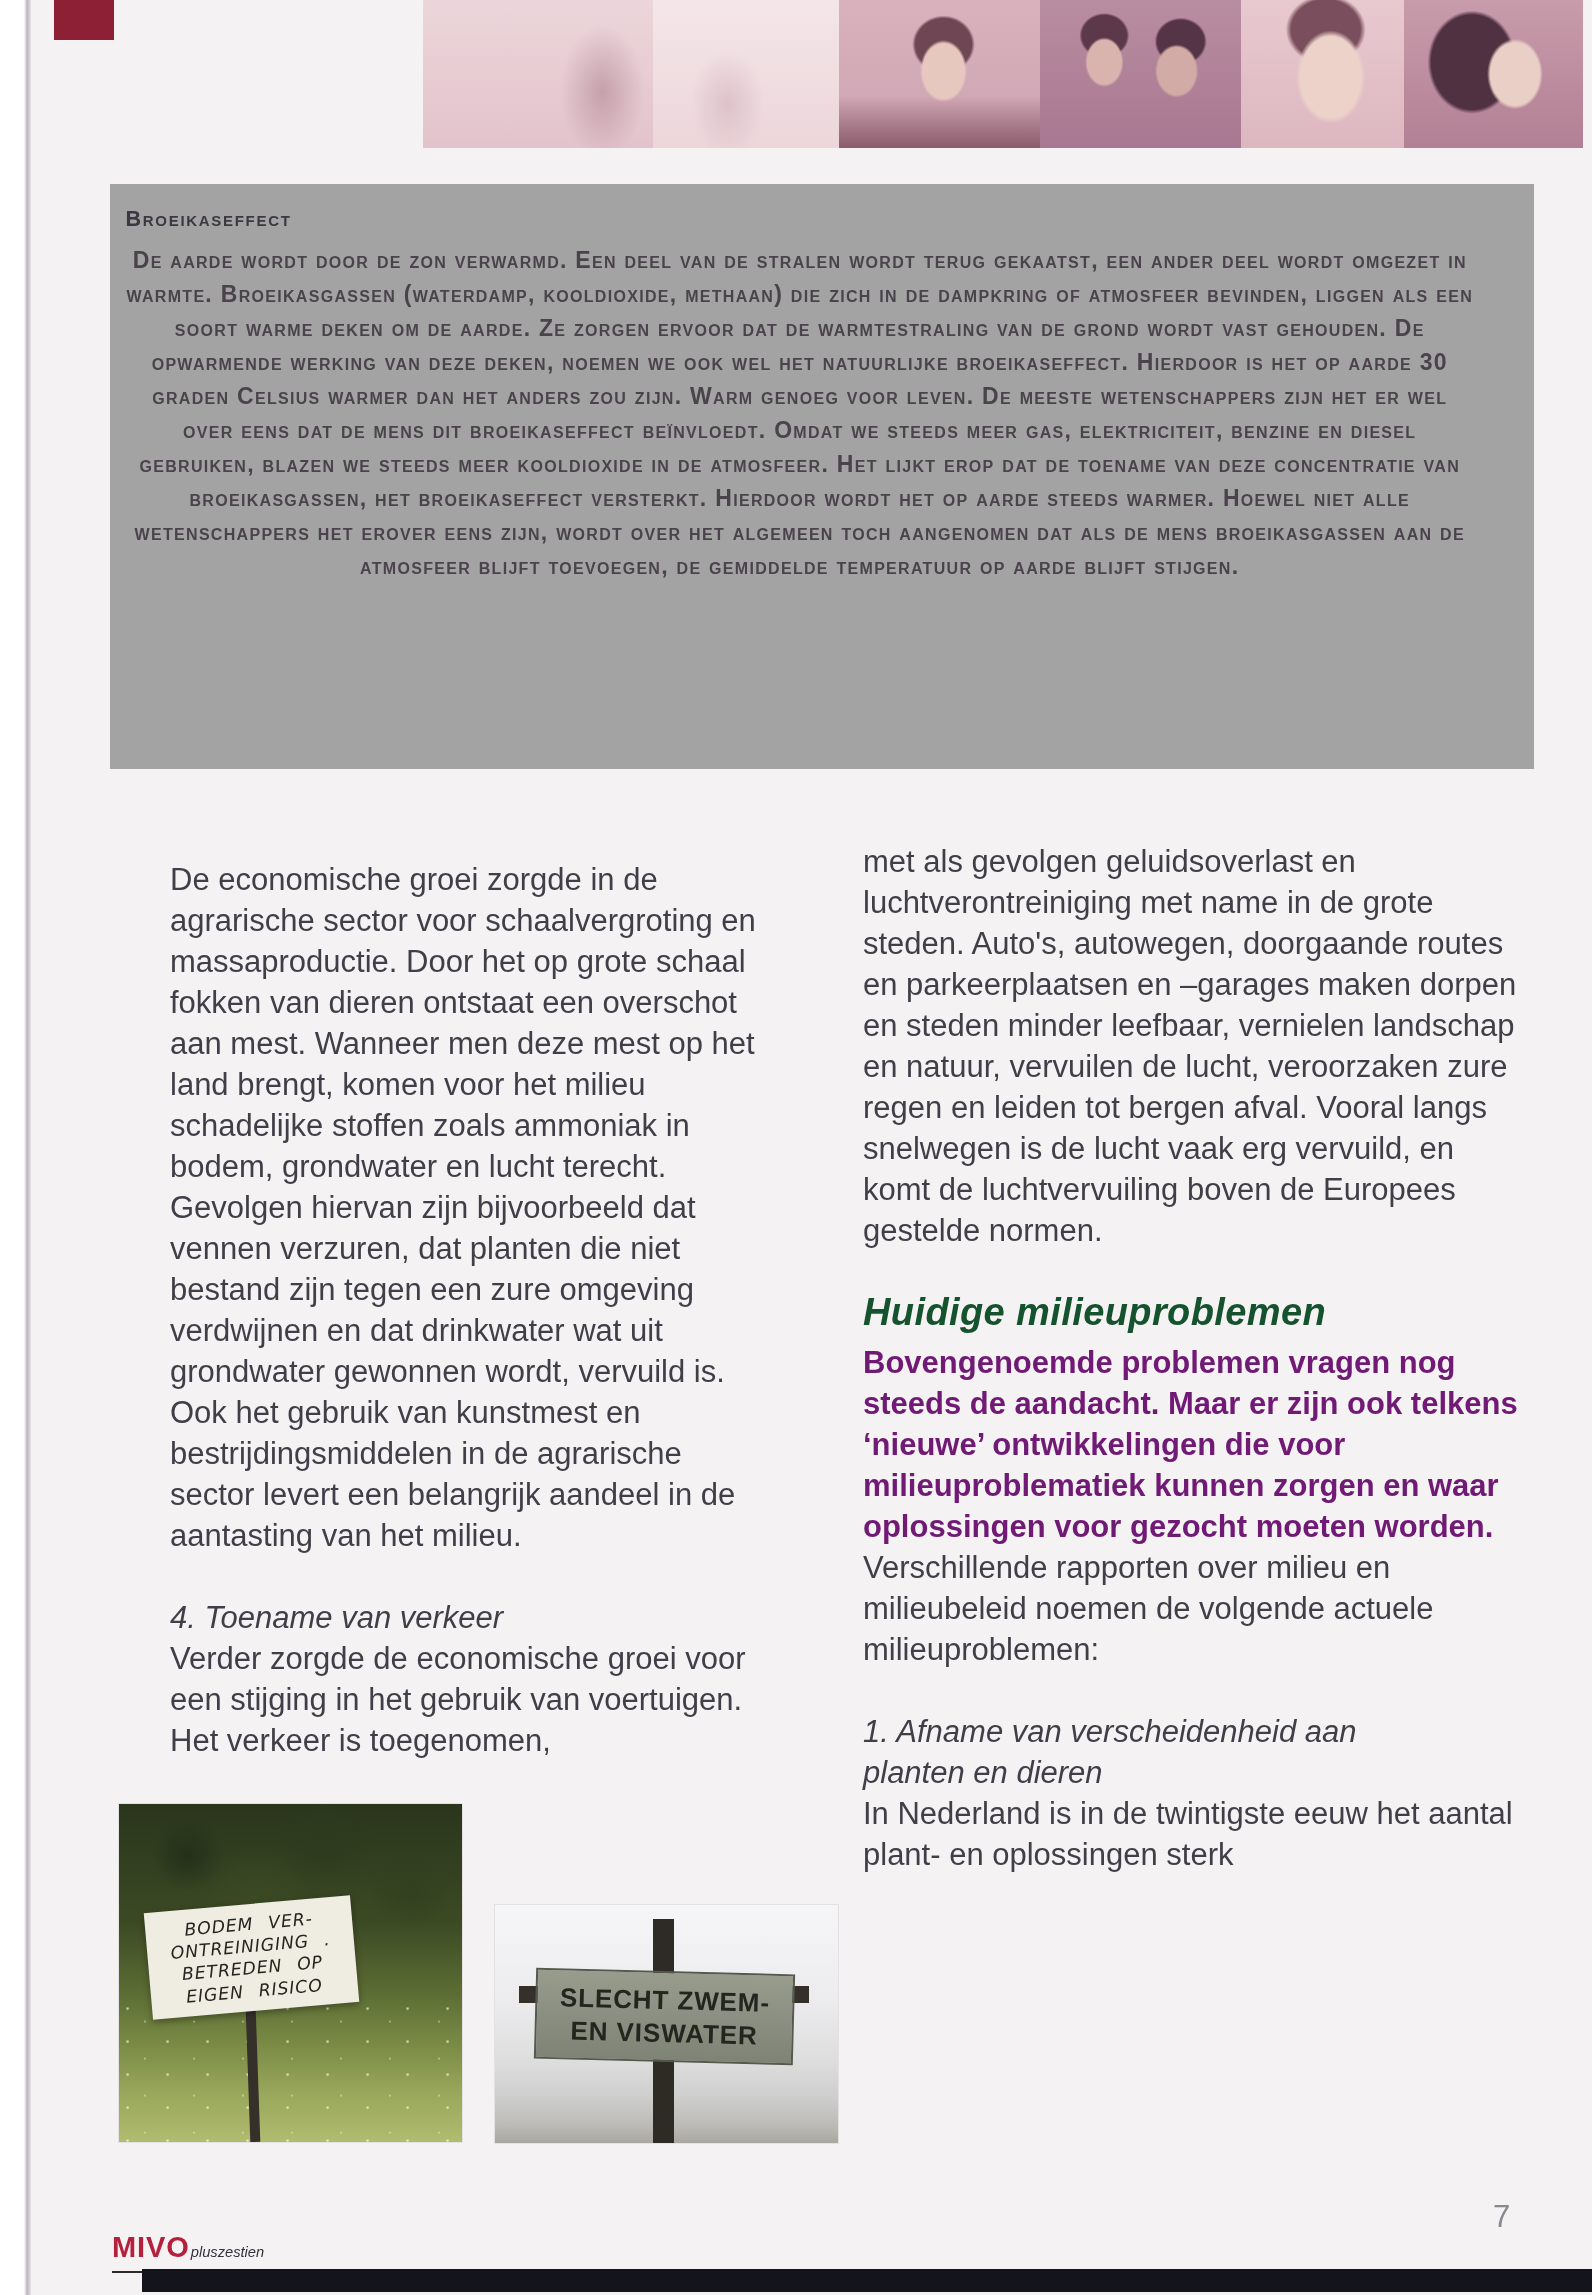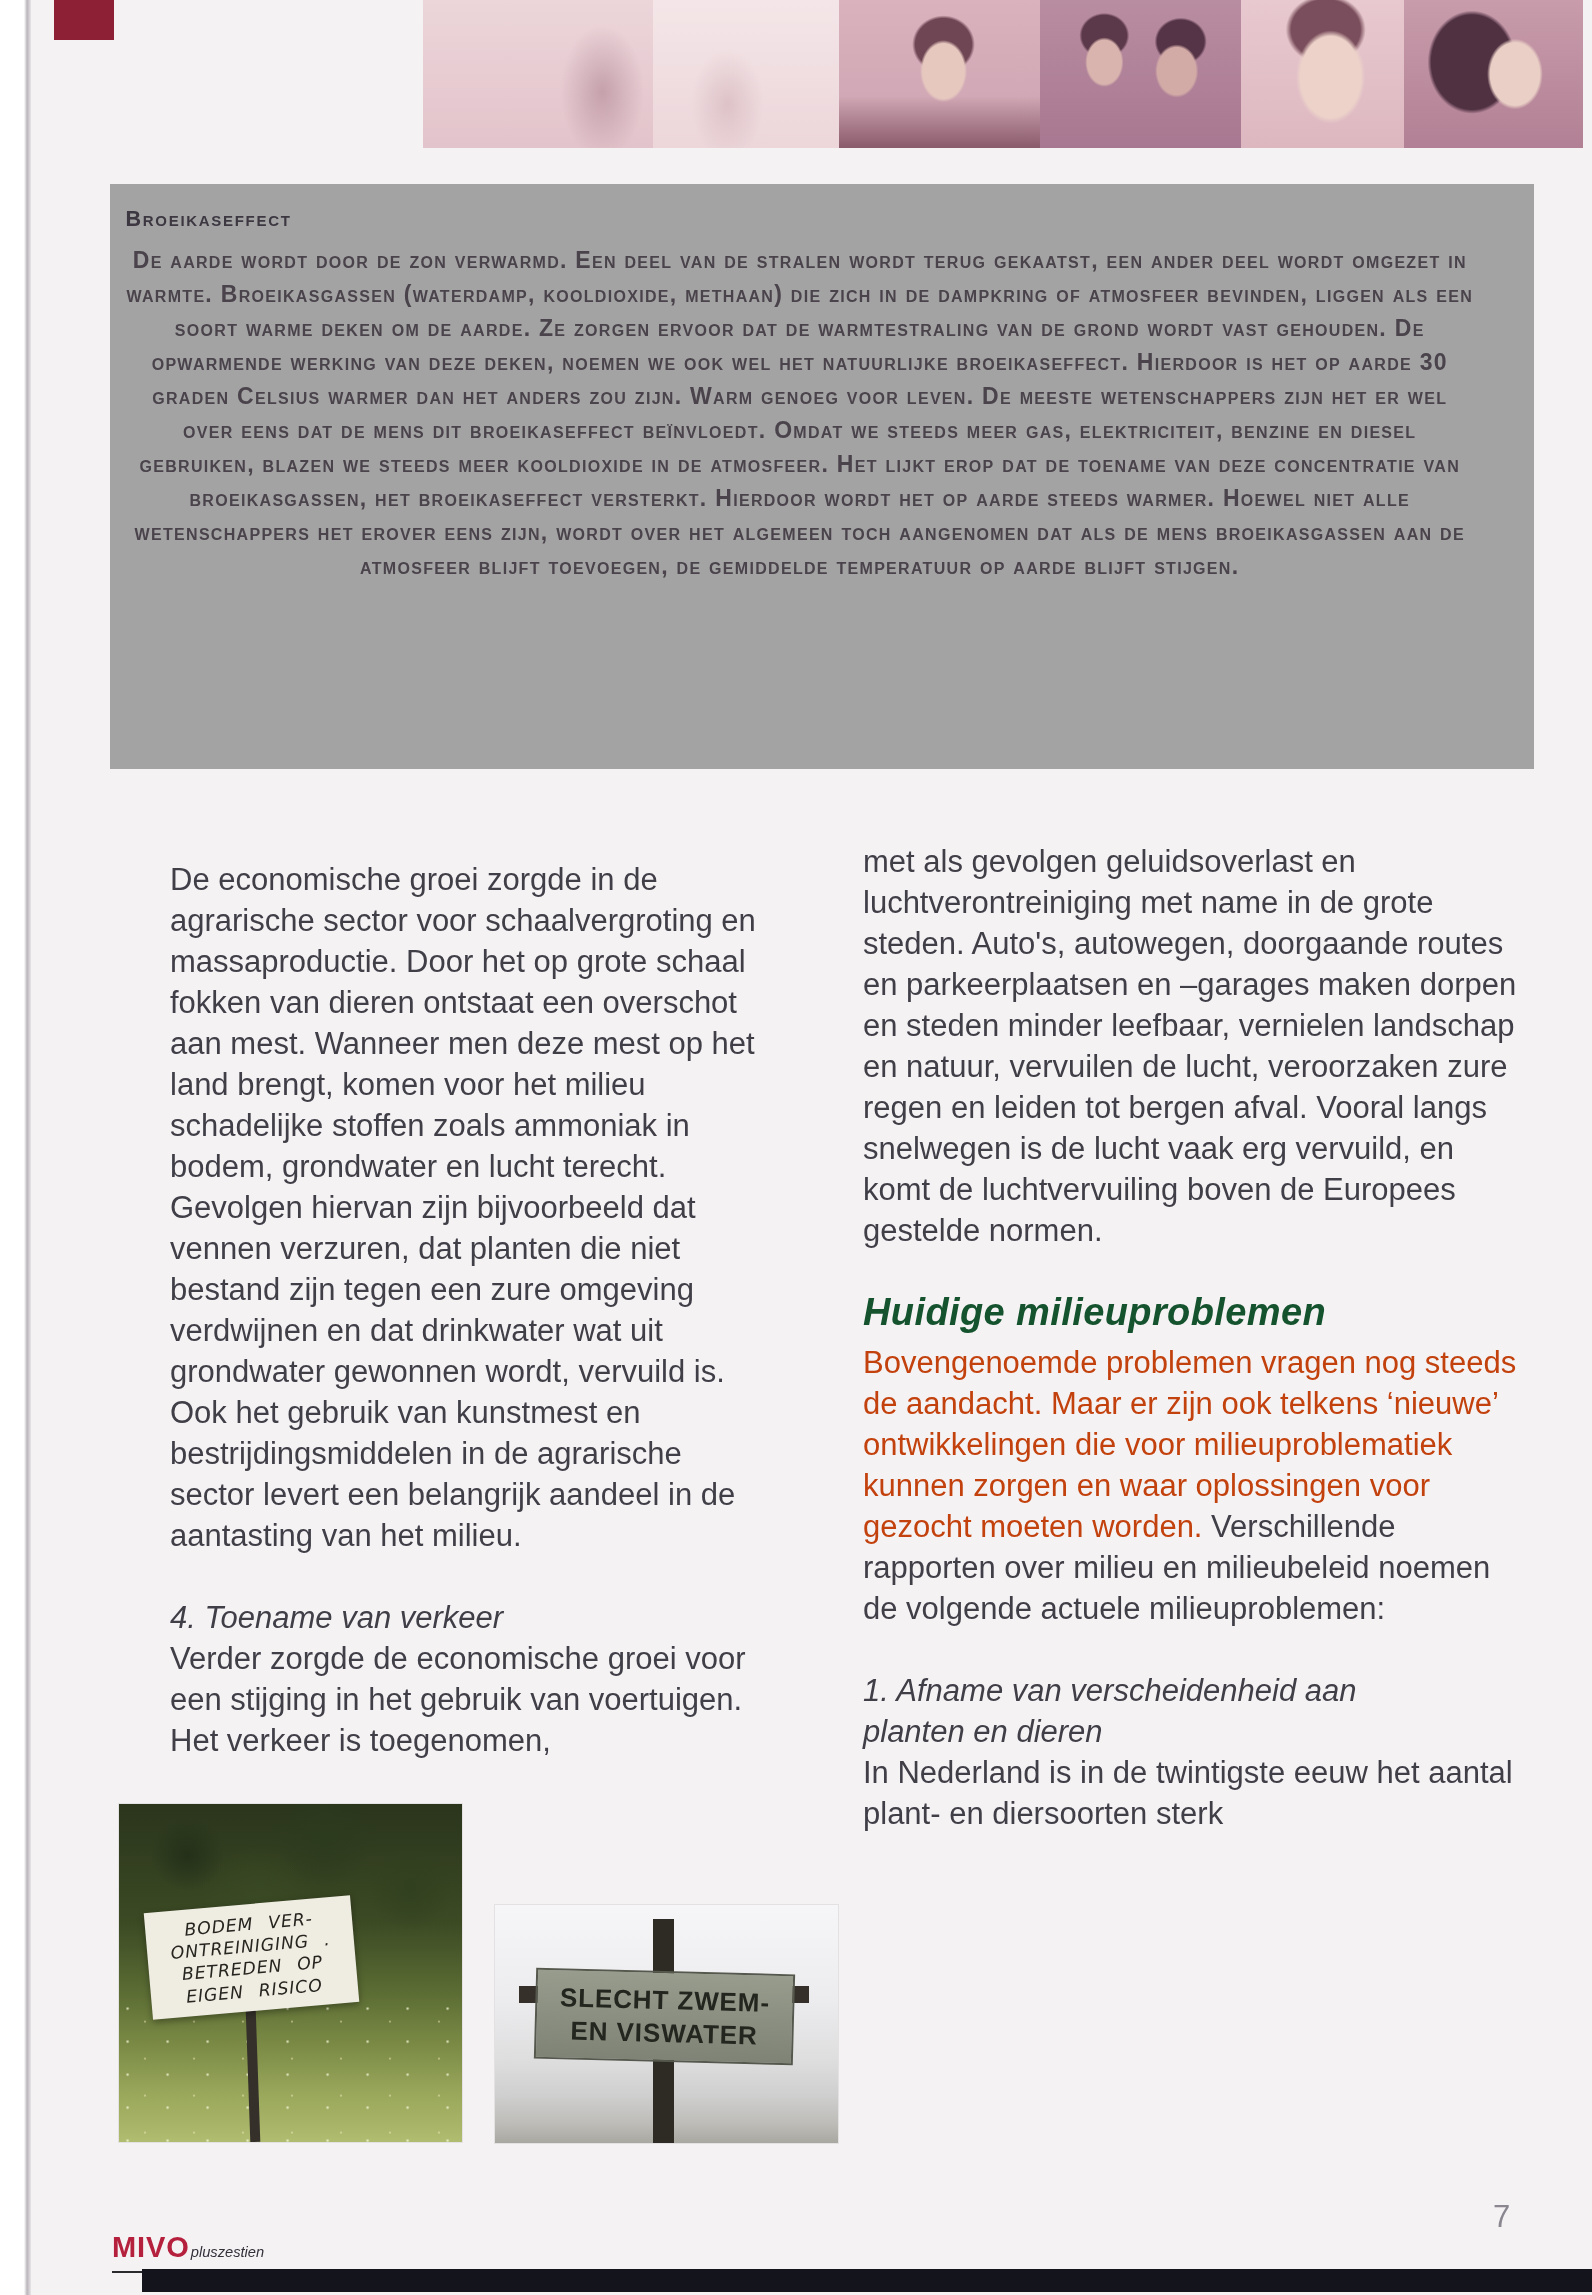--- a/index.html
+++ b/index.html
@@ -54,21 +54,21 @@
   
   .col{position:absolute;top:841px;color:#403e47;font-size:31px;line-height:41px;}
   .col-left{left:170px;width:604px;margin-top:18px;}
   .col-right{left:863px;width:664px;}
   .col p{margin:0 0 41px 0;}
   .col p.tight{margin:0;}
   .subhead{font-style:italic;margin:0 !important;}
   .subhead-narrow{max-width:552px;}
   .red-head{font-style:italic;font-weight:bold;font-size:38px;color:#14532d;
     margin:5.2px 0 8.6px 0;letter-spacing:0.4px;}
-  .red-text{color:#c2410c;}
+  .red-text{color:#701a75;font-weight:bold;}
 
   
   .photo{position:absolute;overflow:hidden;box-shadow:0 0 0 0.9px rgba(0,0,0,.08);}
   .photo-left{left:119px;top:1804px;width:343px;height:338px;background:
     radial-gradient(circle 52px at 20% 15%, #243019 0%, transparent 70%),
     radial-gradient(circle 69px at 60% 10%, #2c3a1e 0%, transparent 70%),
     radial-gradient(circle 60px at 85% 25%, #31401f 0%, transparent 70%),
     radial-gradient(circle 78px at 40% 30%, #3a4a24 0%, transparent 75%),
     linear-gradient(180deg,#2a351c 0%,#3c4a24 35%,#5a6b33 55%,#7c8c46 72%,#9aa85c 86%,#b0bc70 100%);}
   .meadow{position:absolute;left:0;right:0;bottom:0;height:42%;
@@ -128,21 +128,21 @@
     <p>De economische groei zorgde in de agrarische sector voor schaalvergroting en massaproductie. Door het op grote schaal fokken van dieren ontstaat een overschot aan mest. Wanneer men deze mest op het land brengt, komen voor het milieu schadelijke stoffen zoals ammoniak in bodem, grondwater en lucht terecht. Gevolgen hiervan zijn bijvoorbeeld dat vennen verzuren, dat planten die niet bestand zijn tegen een zure omgeving verdwijnen en dat drinkwater wat uit grondwater gewonnen wordt, vervuild is. Ook het gebruik van kunstmest en bestrijdingsmiddelen in de agrarische sector levert een belangrijk aandeel in de aantasting van het milieu.</p>
     <p class="subhead">4. Toename van verkeer</p>
     <p class="tight">Verder zorgde de economische groei voor een stijging in het gebruik van voertuigen. Het verkeer is toegenomen,</p>
   </div>
 
   <div class="col col-right">
     <p>met als gevolgen geluidsoverlast en luchtverontreiniging met name in de grote steden. Auto's, autowegen, doorgaande routes en parkeerplaatsen en –garages maken dorpen en steden minder leefbaar, vernielen landschap en natuur, vervuilen de lucht, veroorzaken zure regen en leiden tot bergen afval. Vooral langs snelwegen is de lucht vaak erg vervuild, en komt de luchtvervuiling boven de Europees gestelde normen.</p>
     <h2 class="red-head">Huidige milieuproblemen</h2>
     <p><span class="red-text">Bovengenoemde problemen vragen nog steeds de aandacht. Maar er zijn ook telkens ‘nieuwe’ ontwikkelingen die voor milieuproblematiek kunnen zorgen en waar oplossingen voor gezocht moeten worden. </span><span>Verschillende rapporten over milieu en milieubeleid noemen de volgende actuele milieuproblemen:</span></p>
     <p class="subhead subhead-narrow">1. Afname van verscheidenheid aan planten en dieren</p>
-    <p class="tight">In Nederland is in de twintigste eeuw het aantal plant- en diersoorten sterk</p>
+    <p class="tight">In Nederland is in de twintigste eeuw het aantal plant- en oplossingen sterk</p>
   </div>
 
   <div class="photo photo-left">
     <div class="meadow"></div>
     <div class="sign-pole"></div>
     <div class="warn-sign">
       <div>BODEM VER-</div>
       <div>ONTREINIGING .</div>
       <div>BETREDEN OP</div>
       <div>EIGEN RISICO</div>

